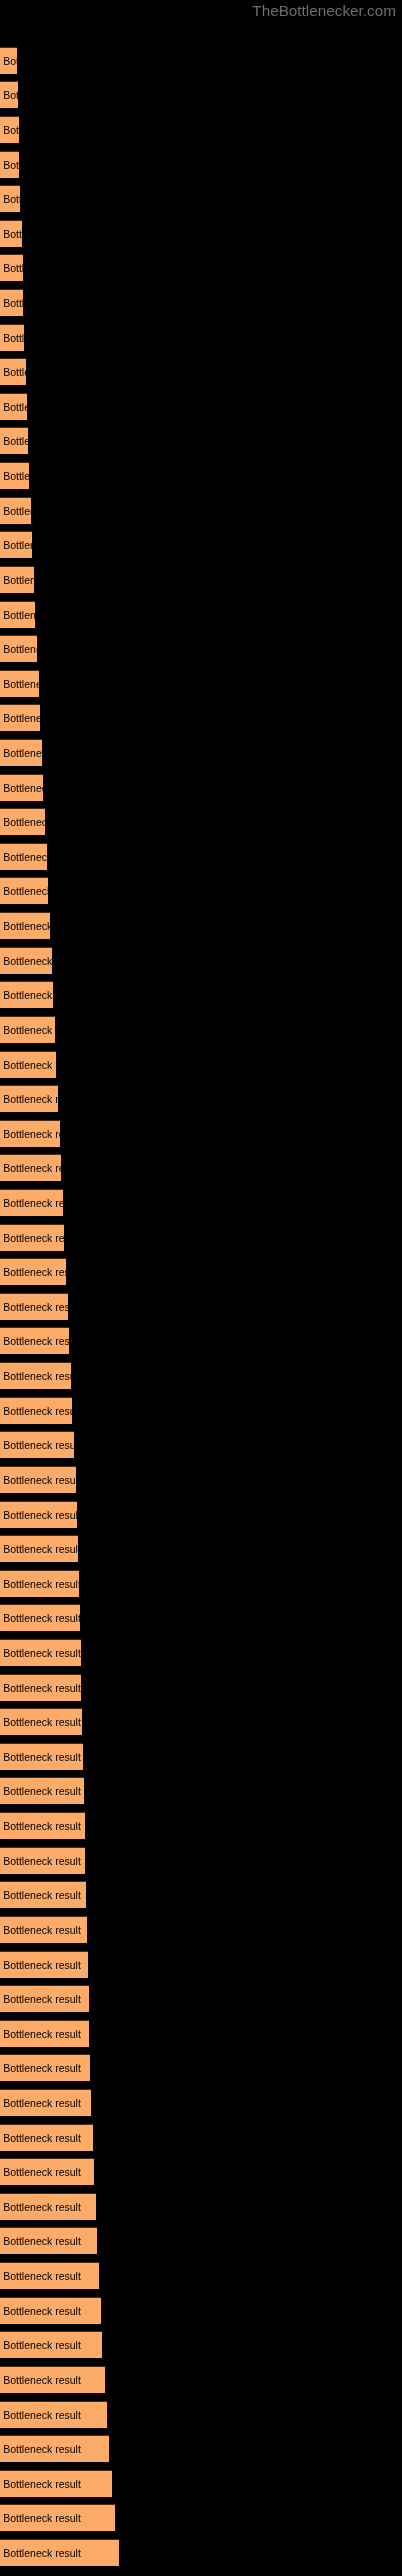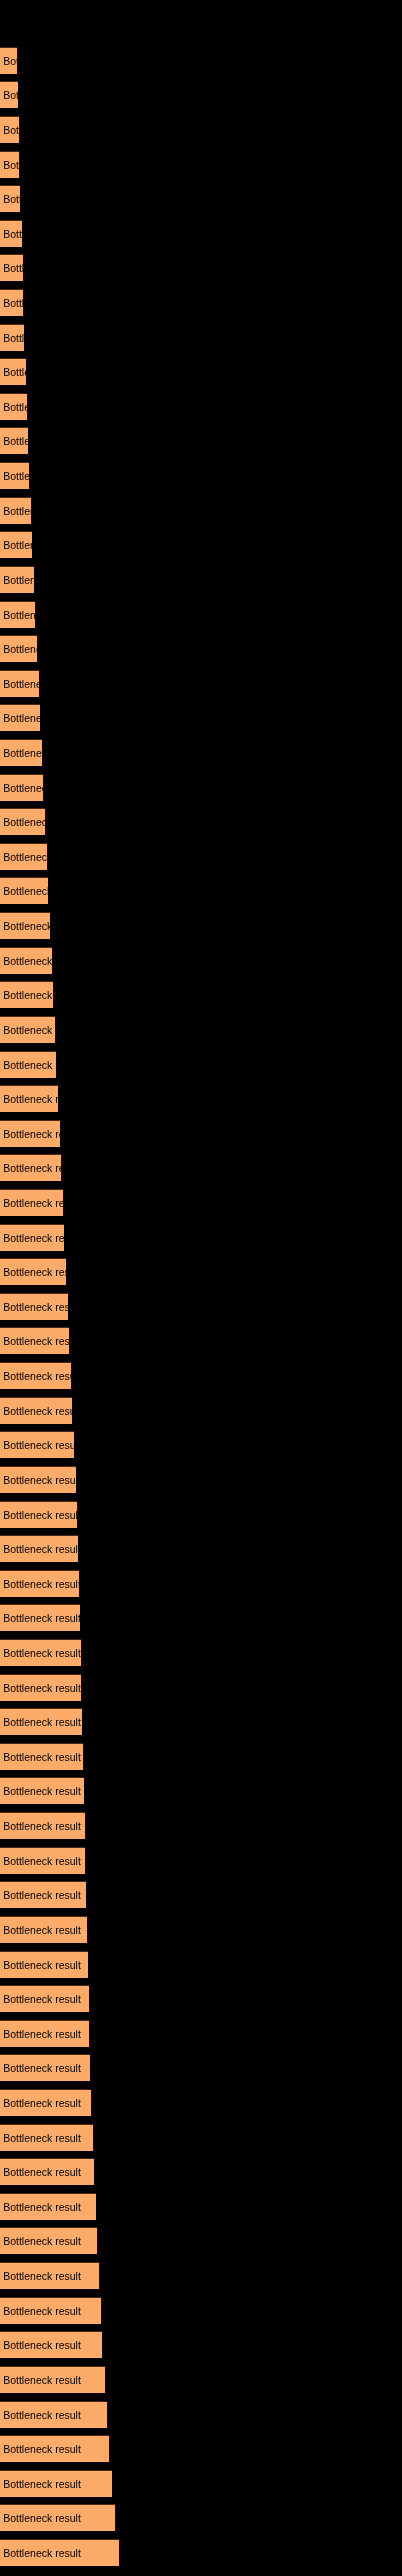--- a/index.html
+++ b/index.html
@@ -70,20 +70,21 @@
     color: #000000;
     white-space: nowrap;
     pointer-events: none;
   }
 </style>
 </head>
 <body>
 
 <div id="chart-root">
 
+  <div id="watermark">TheBottlenecker.com</div>
 
   <div id="bars">
       <div class="bar-row" style="top: 47px; height: 26.6px;">
         <div class="bar" title="Bottleneck result 1" style="width: 17px; height: 26.6px; background: rgb(252, 171, 105); border-top-color: rgb(74, 42, 18);">
           <span class="bar-label" style="color: rgb(0, 0, 0);">Bottleneck result</span>
         </div>
       </div>
       <div class="bar-row" style="top: 81px; height: 26.6px;">
         <div class="bar" title="Bottleneck result 2" style="width: 17.7px; height: 26.6px; background: rgb(252, 171, 105); border-top-color: rgb(74, 42, 18);">
           <span class="bar-label" style="color: rgb(0, 0, 0);">Bottleneck result</span>

